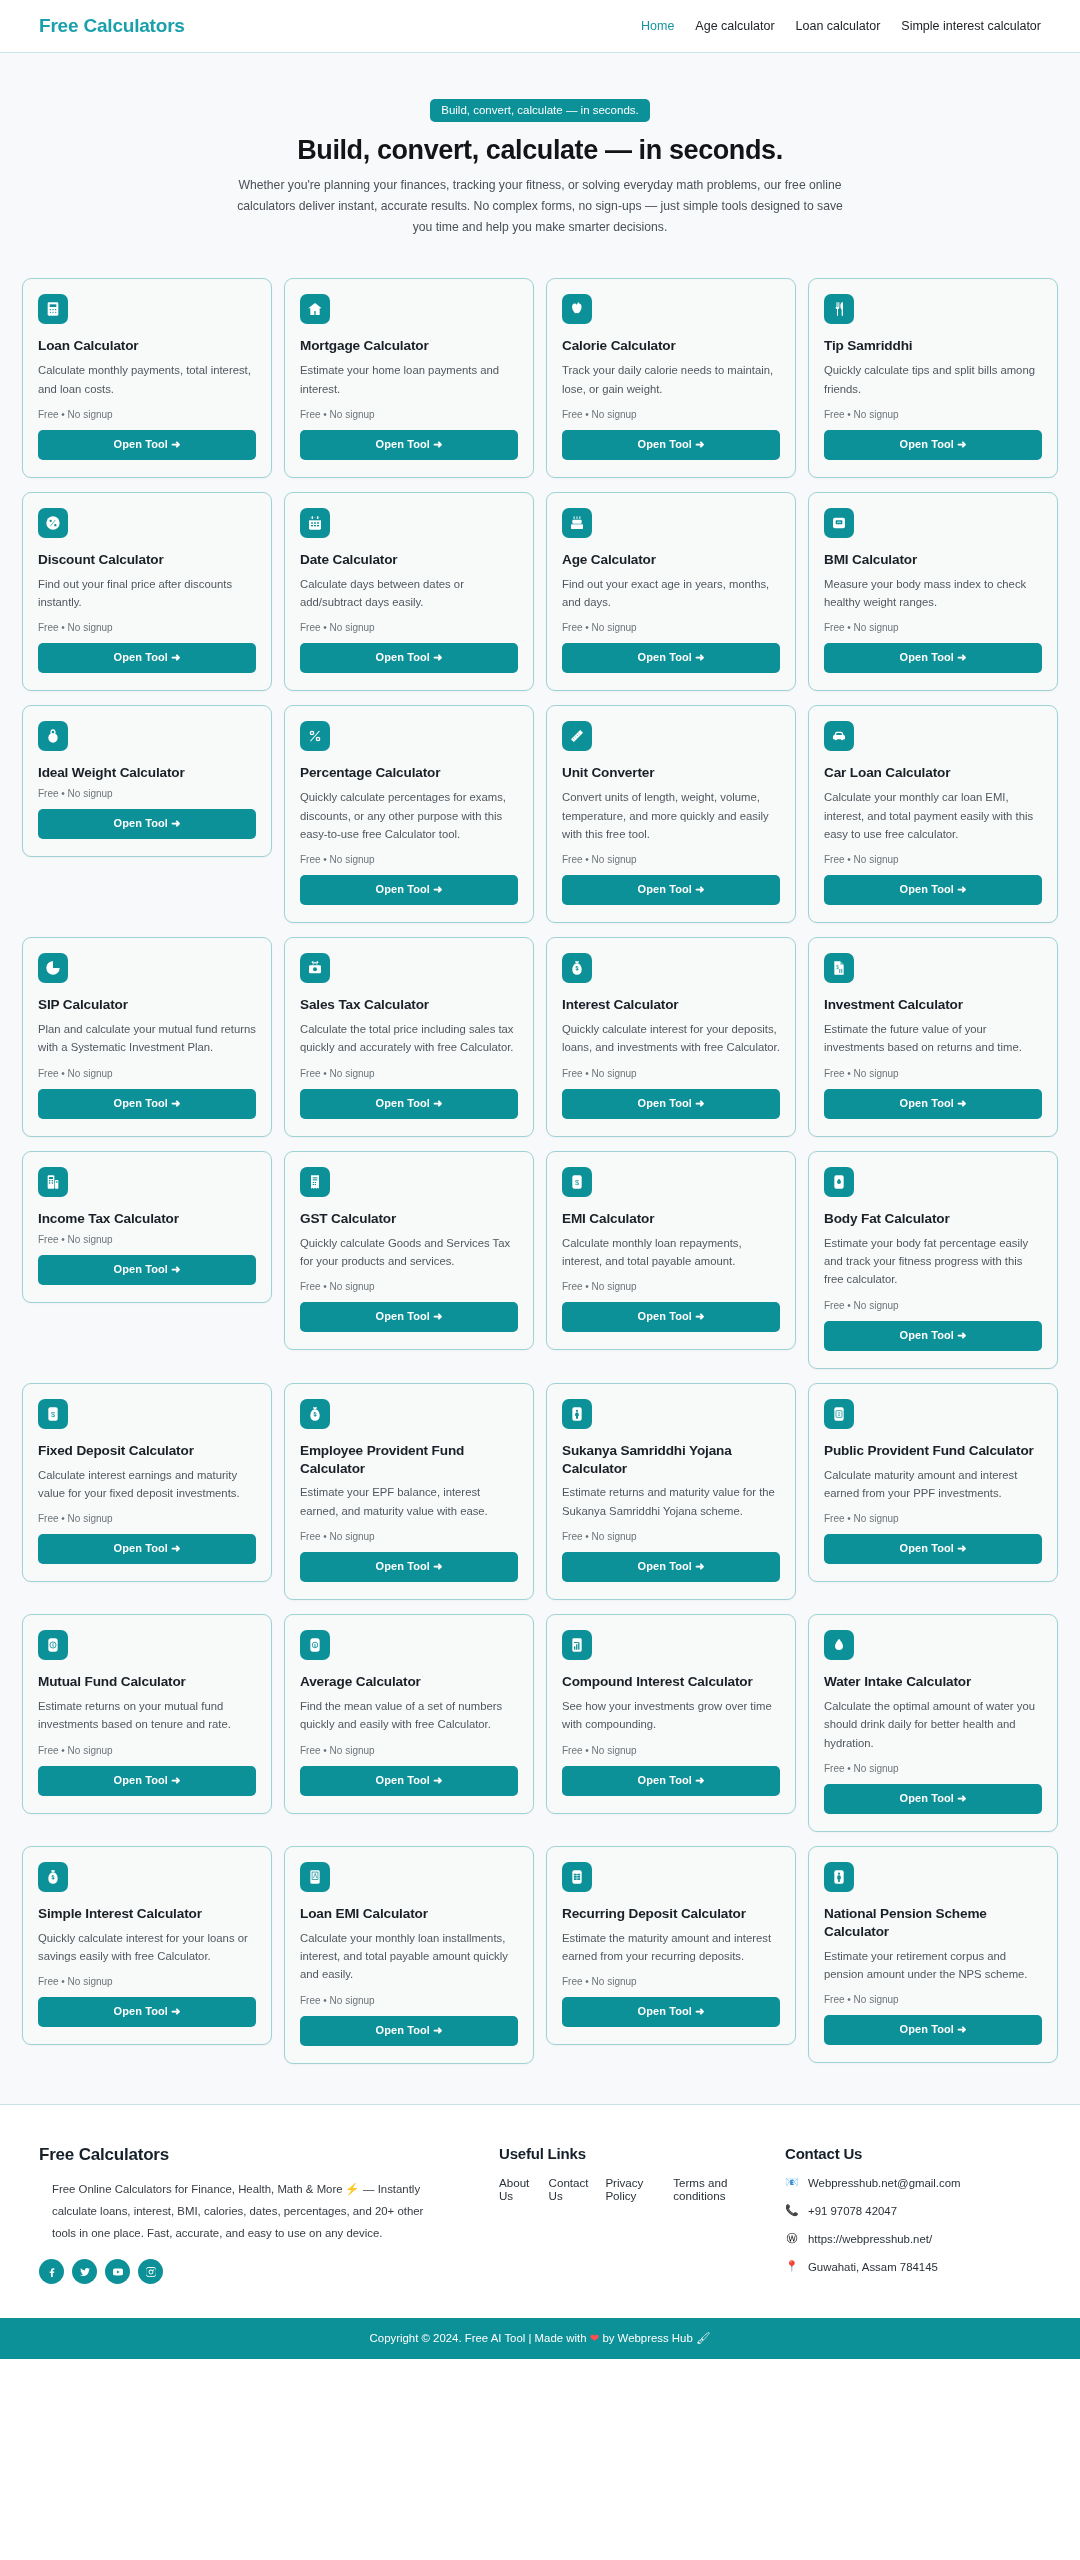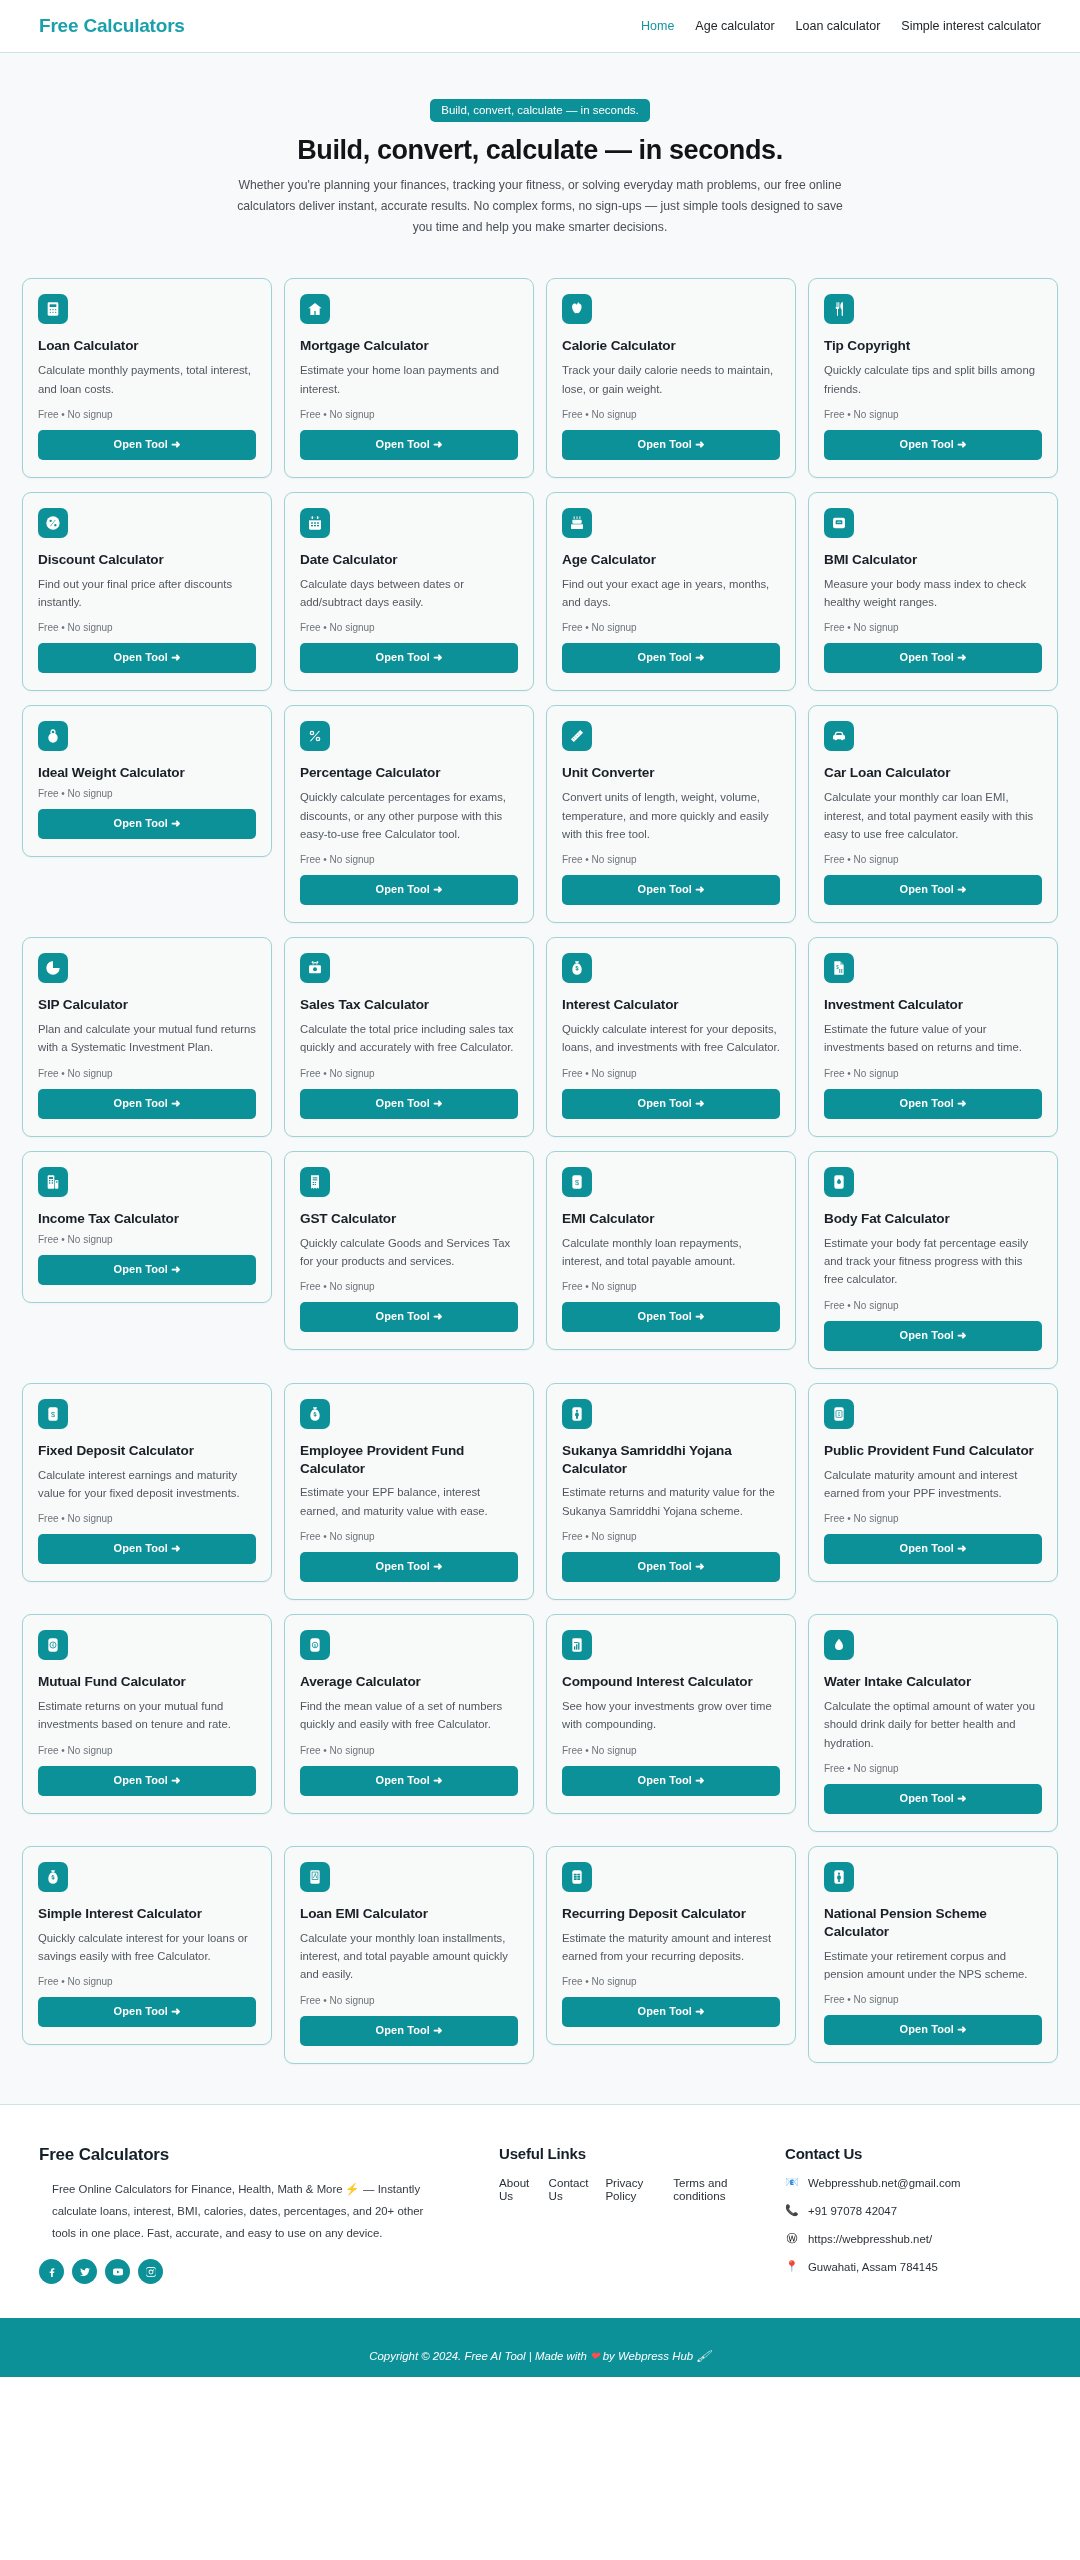--- a/index.html
+++ b/index.html
@@ -177,22 +177,21 @@
   .f-contacts { display: flex; flex-direction: column; gap: 14px; }
   .f-contact { display: flex; align-items: center; gap: 9px; }
   .f-contact .ci { width: 14px; height: 14px; display: flex; align-items: center; justify-content: center; font-size: 11px; }
   .f-contact span.txt { font-size: 11.4px; color: #2a3138; }
 
   .copyright {
     background: #0d9199;
     color: #ffffff;
     font-size: 11.4px;
     text-align: center;
-    padding: 31px 0 14px 0;
-    font-style: italic;
+    padding: 13px 0 14px 0;
   }
   .heart { color: #ff4d4d; }
 </style>
 </head>
 <body>
 
 <div class="site-header">
   <div class="brand">Free Calculators</div>
   <nav class="nav">
     <a class="active">Home</a>
@@ -251,21 +250,21 @@
         <div class="card-meta">Free • No signup</div>
         <button class="card-btn">Open Tool ➜</button>
       </div>
       <div class="card">
         <div class="card-icon">
           <svg viewBox="0 0 24 24" xmlns="http://www.w3.org/2000/svg">
             <path d="M7 2v8a2 2 0 0 0 2 2v10h1.5V12A2 2 0 0 0 12.5 10V2H11v7H9.8V2H8.2v7H7V2z"></path>
             <path d="M17 2c-1.7 0-3 2.5-3 6 0 2.3.8 4 2 4.7V22h2V2z"></path>
           </svg>
         </div>
-        <div class="card-title">Tip Copyright</div>
+        <div class="card-title">Tip Samriddhi</div>
         <div class="card-desc">Quickly calculate tips and split bills among friends.</div>
         <div class="card-meta">Free • No signup</div>
         <button class="card-btn">Open Tool ➜</button>
       </div>
       <div class="card">
         <div class="card-icon">
           <svg viewBox="0 0 24 24" xmlns="http://www.w3.org/2000/svg">
             <circle cx="12" cy="12" r="10"></circle>
             <path d="M8.5 7A1.8 1.8 0 1 0 8.5 10.6 1.8 1.8 0 0 0 8.5 7zm7 6.4a1.8 1.8 0 1 0 0 3.6 1.8 1.8 0 0 0 0-3.6zM16 7.5 8.5 17h-1L15 7.5z" fill="#0d9199"></path>
           </svg>

